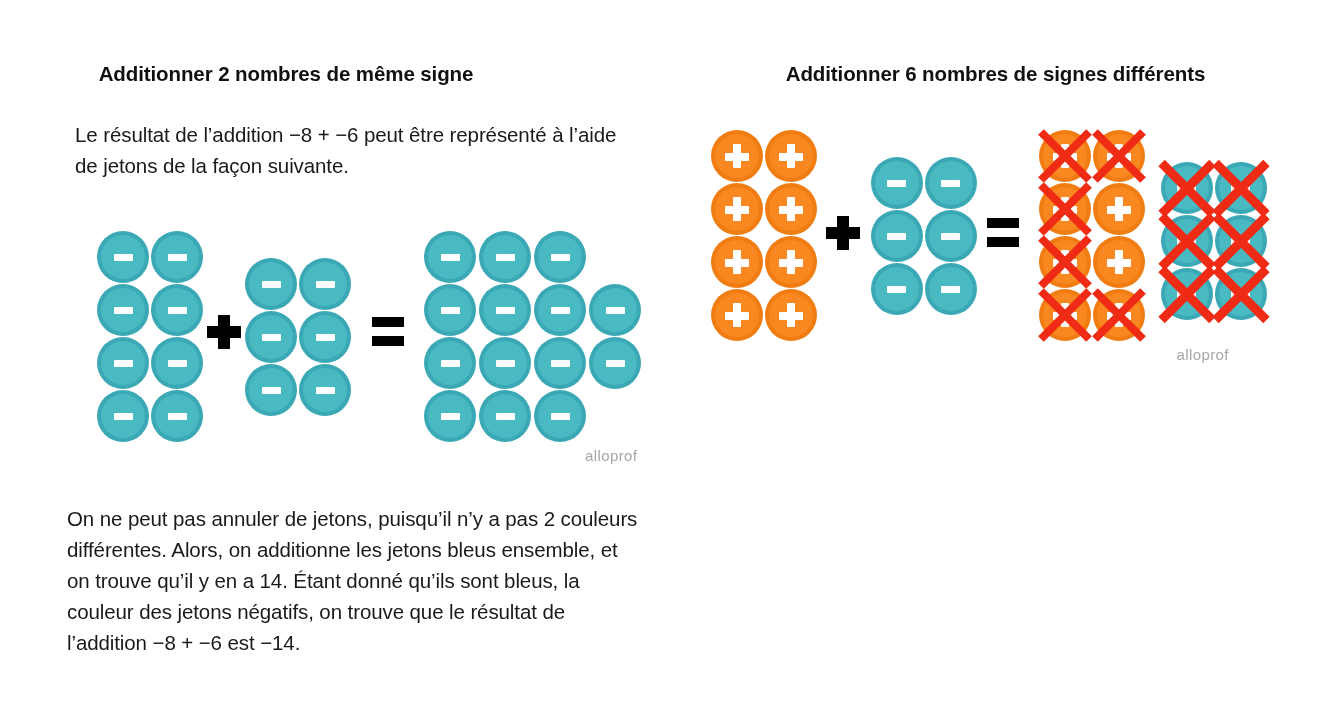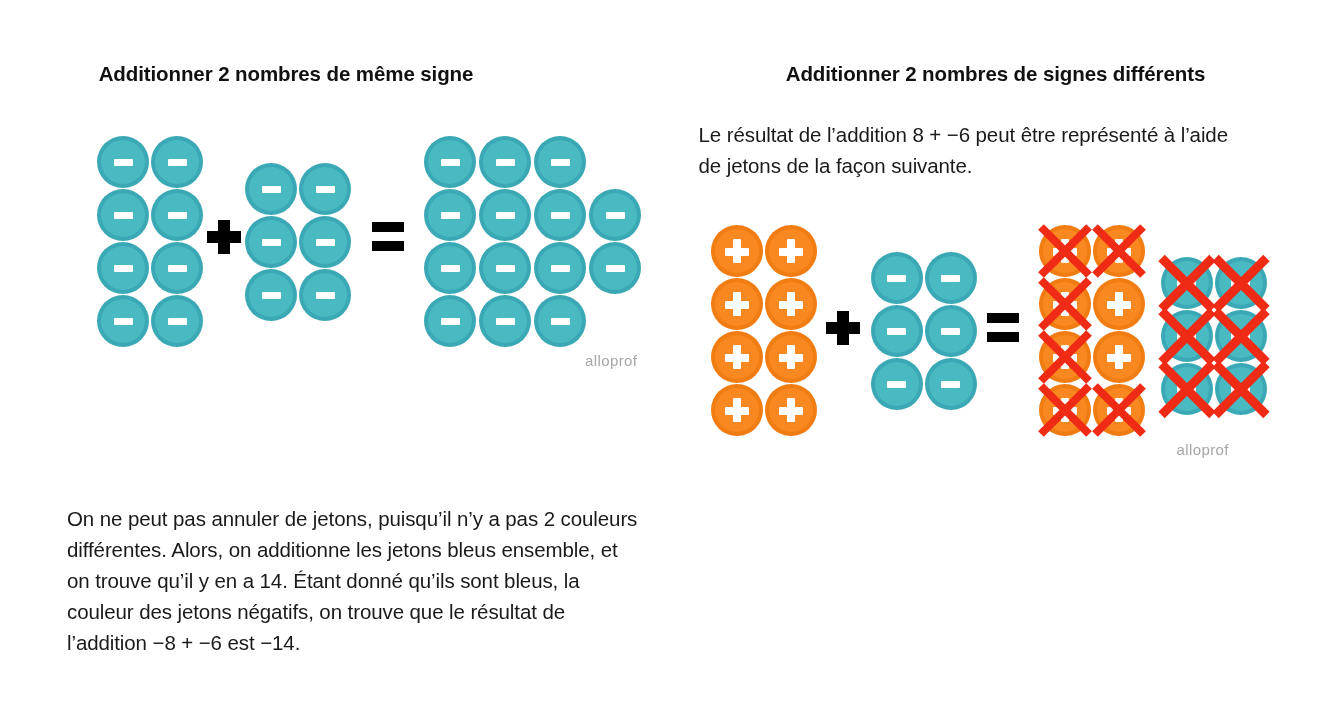--- a/index.html
+++ b/index.html
@@ -195,20 +195,21 @@
 </style>
 </head>
 <body>
 
 <div class="page">
 
   <div class="column left">
 
     <div class="col-title">Additionner 2 nombres de même signe</div>
 
+    <div class="para intro-left">Le résultat de l’addition −8 + −6 peut être représenté à l’aide de jetons de la façon suivante.</div>
 
     <div class="diagram diagram-left">
 
       <div>
         <div class="token blue" style="left:22px; top:12px;">
             <div class="ridge"></div>
             <div class="inner"></div>
             <div class="glyph">
               <div class="glyph-minus"></div>
             </div>
@@ -418,23 +419,22 @@
       </div>
 
       <div class="watermark" style="left:510px; top:228px;">alloprof</div>
     </div>
 
     <div class="para concl-left">On ne peut pas annuler de jetons, puisqu’il n’y a pas 2 couleurs différentes. Alors, on additionne les jetons bleus ensemble, et on trouve qu’il y en a 14. Étant donné qu’ils sont bleus, la couleur des jetons négatifs, on trouve que le résultat de l’addition −8 + −6 est −14.</div>
   </div>
 
   <div class="column right">
 
-    <div class="col-title">Additionner 2 nombres de signes différents</div>
-
-    <div class="para intro-right">Le résultat de l’addition 8 + −6 peut être représenté à l’aide de jetons de la façon suivante.</div>
+    <div class="col-title">Additionner 6 nombres de signes différents</div>
+
 
     <div class="diagram diagram-right">
 
       <div>
         <div class="token orange" style="left:12px; top:6px;">
             <div class="ridge"></div>
             <div class="inner"></div>
             <div class="glyph">
               <div class="glyph-plus"></div>
             </div>

